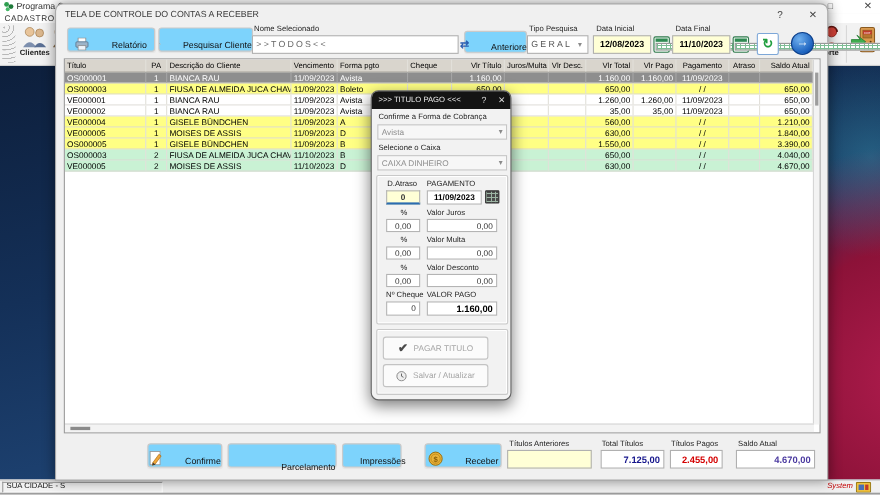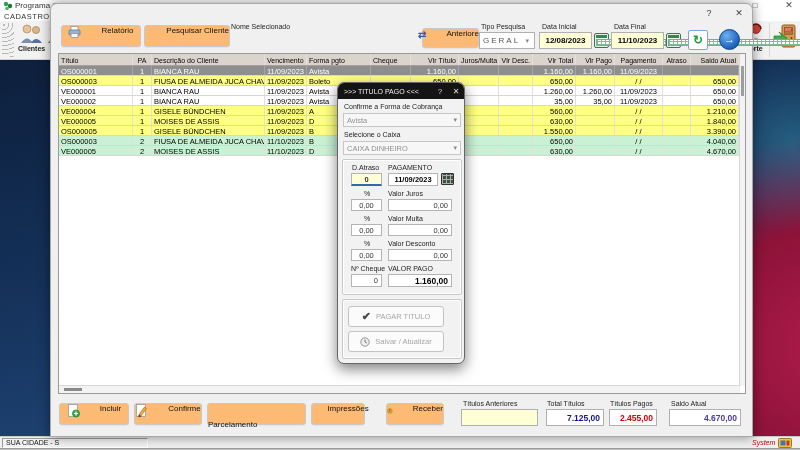--- a/index.html
+++ b/index.html
@@ -42,22 +42,22 @@
 
   
   .win { left:50px; top:3px; width:703px; height:434px; background:#f0f0f0;
     border:1px solid #a8a8a8; border-radius:7px 7px 0 0; box-shadow:0 0 12px rgba(0,0,0,0.45); }
   .win-titlebar { left:0; top:0; width:701px; height:18px; }
   .win-title { left:8px; top:4px; font-size:8px; color:#3a3a3a; white-space:nowrap; }
   .win-help, .win-close { top:2px; width:16px; height:14px; text-align:center; line-height:14px; font-size:9px; color:#444; }
   .win-help { left:650px; }
   .win-close { left:680px; }
 
-  .btn { background:#fdba74; border:1px solid #c9c9c9; border-radius:3px;
-    display:flex; align-items:flex-start; justify-content:center; gap:20px; font-size:8px; color:#111;
+  .btn { background:#7dd3fc; border:1px solid #c9c9c9; border-radius:3px;
+    display:flex; align-items:flex-end; justify-content:center; gap:20px; font-size:8px; color:#111;
     box-shadow:0 1px 1px rgba(0,0,0,0.05); white-space:nowrap; }
   .lbl { font-size:7px; color:#222; white-space:nowrap; }
   .field { background:#fff; border:1px solid #b0b0b0; font-size:8px; color:#555;
     display:flex; align-items:center; padding:0 3px; white-space:nowrap; overflow:hidden; }
   .field.yellow { background:#ffffd6; color:#000; font-weight:bold; justify-content:center; }
   .combo { background:#fff; border:1px solid #b0b0b0; font-size:8px; color:#555;
     display:flex; align-items:center; padding:0 3px; justify-content:space-between; }
   .chev { font-size:7px; color:#8a8a8a; }
 
   .rel-btn { left:10px; top:21px; width:80px; height:22px; }
@@ -102,21 +102,21 @@
   .c11{width:48px;text-align:center;} .c12{width:28px;text-align:center;} .c13{width:48px;text-align:right;}
   .vscroll { position:absolute; right:0; top:0; width:6px; height:332px; background:#f3f3f3; border-left:1px solid #d6d6d6; }
   .vthumb { position:absolute; left:1px; top:12px; width:3px; height:30px; background:#9d9d9d; }
   .hscroll { position:absolute; left:0; bottom:0; width:681px; height:8px; background:#f3f3f3; border-top:1px solid #d6d6d6; }
   .hthumb { position:absolute; left:5px; top:2px; width:18px; height:3px; background:#8a8a8a; }
 
   
   .fbtn { height:22px; top:399px; }
   .fbtn-incluir { left:8px; width:70px; } .fbtn-alterar { left:83px; width:68px; }
   .fbtn-parcel { left:156px; width:99px;flex-direction:column; } .fbtn-impr { left:260px; width:54px; }
-  .fbtn-receber { left:335px; width:58px; }
+  .fbtn-receber { left:335px; width:70px; }
   .tot-lbl { top:396px; }
   .tot-field { top:405px; height:17px; font-weight:bold; justify-content:flex-end; font-size:8.5px; }
   .ant-lbl { left:412px; } .ant-field { left:410px; width:77px; background:#ffffd6; }
   .tt-lbl { left:496px; } .tt-field { left:495px; width:58px; color:#15158c; }
   .tp-lbl { left:559px; } .tp-field { left:558px; width:48px; color:#d40000; }
   .sa-lbl { left:620px; } .sa-field { left:618px; width:72px; color:#4b3aa0; }
 
   
   .dialog { left:337px; top:82px; width:128px; height:282px; background:#f2f2f2;
     border:1px solid #666; border-radius:7px; box-shadow:0 5px 14px rgba(0,0,0,0.5); z-index:10; }
@@ -214,20 +214,21 @@
   <svg class="abs" style="left:778px;top:1px;" width="14" height="10" viewBox="0 0 14 10">
     <rect x="0.5" y="0.5" width="13" height="9" rx="1" fill="#f2c33c" stroke="#9a7a14"></rect>
     <rect x="2.5" y="2.5" width="5" height="5" fill="#4a6fb5"></rect>
     <rect x="8.5" y="2.5" width="3" height="5" fill="#c0392b"></rect>
   </svg>
 </div>
 <div class="abs taskbar"></div>
 
 <div class="abs win">
   <div class="abs win-titlebar">
+    <span class="abs win-title">TELA DE CONTROLE DO CONTAS A RECEBER</span>
     <span class="abs win-help">?</span>
     <span class="abs win-close">✕</span>
   </div>
 
   <div class="abs btn rel-btn">
     <svg width="13" height="12" viewBox="0 0 13 12">
       <rect x="3" y="0.5" width="7" height="4" fill="#fff" stroke="#8a8a8a" stroke-width="0.7"></rect>
       <rect x="1" y="4" width="11" height="5" rx="1" fill="#9db4c8" stroke="#5a7a94" stroke-width="0.8"></rect>
       <rect x="3" y="7.5" width="7" height="4" fill="#eef4fa" stroke="#8a8a8a" stroke-width="0.7"></rect>
     </svg>
@@ -237,20 +238,21 @@
   <div class="abs btn pesq-btn">
     <svg width="12" height="12" viewBox="0 0 12 12">
       <rect x="1" y="1" width="7" height="9" fill="#fff" stroke="#999" stroke-width="0.7"></rect>
       <circle cx="7.5" cy="7" r="3" fill="none" stroke="#e08a2e" stroke-width="1.4"></circle>
       <line x1="9.7" y1="9.4" x2="11.5" y2="11.3" stroke="#b06818" stroke-width="1.6"></line>
     </svg>
     <span>Pesquisar Cliente</span>
   </div>
 
   <span class="abs lbl nome-lbl">Nome Selecionado</span>
+  <div class="abs field nome-field">&gt;&gt;TODOS&lt;&lt;</div>
 
   <div class="abs btn recalc-btn">
     <span style="color:#2a5db0;font-weight:bold;font-size:10px;">⇄</span>
     <span>Anteriores</span>
   </div>
 
   <span class="abs lbl tipo-lbl">Tipo  Pesquisa</span>
   <div class="abs combo tipo-combo">
     <span>GERAL</span>
     <span class="chev">▾</span>
@@ -437,28 +439,20 @@
         </div>
       </div>
     <div class="vscroll">
         <div class="vthumb"></div>
       </div>
     <div class="hscroll">
         <div class="hthumb"></div>
       </div>
   </div>
 
-  <div class="abs btn fbtn fbtn-incluir">
-    <svg width="13" height="14" viewBox="0 0 13 14">
-      <rect x="1.5" y="0.5" width="9" height="12" fill="#fff" stroke="#9a9a9a" stroke-width="0.8"></rect>
-      <circle cx="9" cy="9.5" r="3.6" fill="#35a84a" stroke="#1f7a2e" stroke-width="0.6"></circle>
-      <path d="M9 7.6 v3.8 M7.1 9.5 h3.8" stroke="#fff" stroke-width="1.2"></path>
-    </svg>
-    <span>Incluir</span>
-  </div>
 
   <div class="abs btn fbtn fbtn-alterar">
     <svg width="13" height="14" viewBox="0 0 13 14">
       <rect x="1.5" y="0.5" width="9" height="12" fill="#fff" stroke="#9a9a9a" stroke-width="0.8"></rect>
       <path d="M4 10.5 l5.5 -7.5 l2 1.5 l-5.5 7.5 l-2.5 1 z" fill="#f0a73c" stroke="#a86a10" stroke-width="0.6"></path>
       <path d="M4 10.5 l2.5 1.9 l-3 0.6 z" fill="#3a3a3a"></path>
     </svg>
     <span>Confirme</span>
   </div>
 

